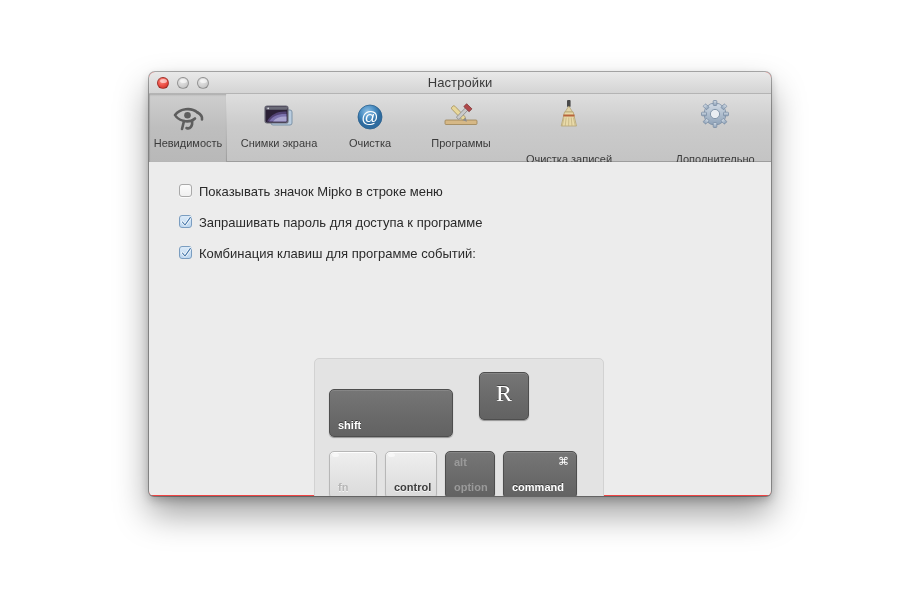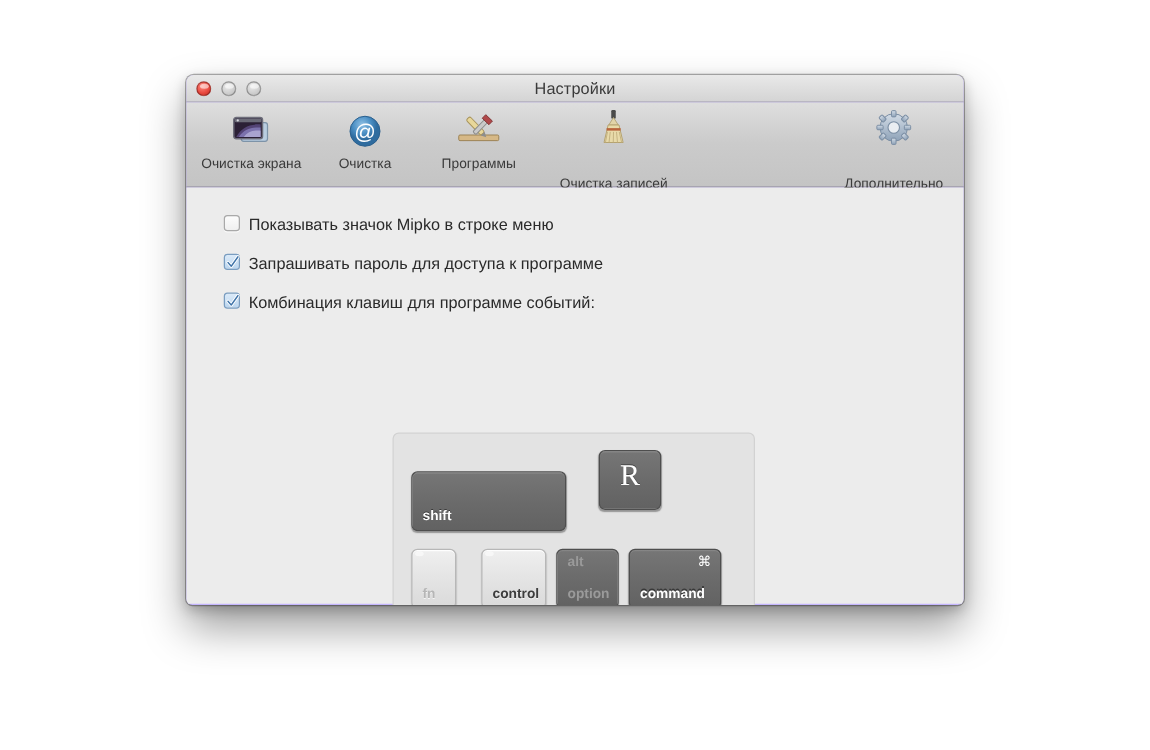--- a/index.html
+++ b/index.html
@@ -10,25 +10,25 @@
     background: #ffffff;
     font-family: "Liberation Sans", "DejaVu Sans", sans-serif;
     overflow: hidden;
     position: relative;
   }
 
   
   #prefs-window {
     position: absolute;
     left: 149px;
-    top: 60px;
+    top: 72px;
     width: 622px;
     height: 424px;
     border-radius: 6px 6px 5px 5px;
-    background: #c4b5fd;
+    background: #ef4444;
     box-shadow: 0 18px 34px rgba(0,0,0,0.38),
                 0 4px 10px rgba(0,0,0,0.22),
                 0 0 0 1px rgba(0,0,0,0.30);
     overflow: hidden;
   }
 
   
   .titlebar {
     height: 22px;
     background: linear-gradient(to bottom, #e9e9e9 0%, #d4d4d4 100%);
@@ -222,34 +222,49 @@
     <div class="traffic">
       <div class="light close"></div>
       <div class="light min"></div>
       <div class="light zoom"></div>
     </div>
     <div class="title-text">Настройки</div>
   </div>
 
   <div class="toolbar">
 
+    <div class="tb-item selected">
+      <div class="tb-icon">
+        <svg width="34" height="30" viewBox="0 0 34 30">
+          <g fill="none" stroke="#5e5e5e" stroke-width="2.6" stroke-linecap="round">
+            <path d="M4 13 C9 6.5 20 5 26.5 10.5"></path>
+            <path d="M5 14.5 C10 20 19 21 24 16.5"></path>
+            <path d="M26.5 10.5 C30 12.5 31.5 15 31 17.5"></path>
+            <path d="M13 19 L11 27"></path>
+            <path d="M21 18.5 C22 24 19 27.5 15.5 26"></path>
+          </g>
+          <circle cx="16.5" cy="13.3" r="3.3" fill="#5e5e5e"></circle>
+        </svg>
+      </div>
+      <div class="tb-label">Невидимость</div>
+    </div>
 
     <div class="tb-item wide">
       <div class="tb-icon">
         <svg width="34" height="30" viewBox="0 0 34 30">
           <rect x="9" y="8" width="21" height="15" rx="2" fill="#b9cde0" stroke="#7d93a8" stroke-width="1"></rect>
           <rect x="3" y="4" width="23" height="17" rx="2" fill="#2b2036" stroke="#6d6d7a" stroke-width="1.2"></rect>
           <rect x="3.8" y="4.8" width="21.4" height="3" rx="1" fill="#6b6b78"></rect>
           <circle cx="6.2" cy="6.3" r="0.9" fill="#d8d8e0"></circle>
           <path d="M5 19.5 C9 12 16 9 24.5 9.5 L24.5 19.5 Z" fill="#5a4a80" opacity="0.85"></path>
           <path d="M7 19.5 C11 13.5 17 11.5 24.5 12 L24.5 19.5 Z" fill="#8f86c4" opacity="0.7"></path>
           <path d="M11 19.5 C14 15.5 19 14 24.5 14.5 L24.5 19.5 Z" fill="#c8c5e6" opacity="0.6"></path>
         </svg>
       </div>
-      <div class="tb-label">Очистка экрана</div>
+      <div class="tb-label">Снимки экрана</div>
     </div>
 
     <div class="tb-item">
       <div class="tb-icon">
         <svg width="32" height="30" viewBox="0 0 32 30">
           <defs>
             <radialGradient id="atg" cx="40%" cy="28%">
               <stop offset="0%" stop-color="#8fc0e4"></stop>
               <stop offset="60%" stop-color="#4b8fc4"></stop>
               <stop offset="100%" stop-color="#2f6c9f"></stop>
@@ -360,21 +375,21 @@
     <div class="kb-panel">
 
       <div class="key dark" style="left:14px; top:30px; width:124px; height:48px;">
         <span class="key-lbl bl txt-white">shift</span>
       </div>
 
       <div class="key dark" style="left:164px; top:13px; width:50px; height:48px;">
         <span class="key-r-glyph">R</span>
       </div>
 
-      <div class="key light" style="left:14px; top:92px; width:36px; height:48px;">
+      <div class="key light" style="left:14px; top:92px; width:48px; height:48px;">
         <span class="key-lbl bl txt-lite">fn</span>
       </div>
 
       <div class="key light" style="left:70px; top:92px; width:52px; height:48px;text-align:right;">
         <span class="key-lbl bl txt-dark">control</span>
       </div>
 
       <div class="key dark" style="left:130px; top:92px; width:50px; height:48px;">
         <span class="key-lbl tl txt-dim">alt</span>
         <span class="key-lbl bl txt-dim">option</span>

